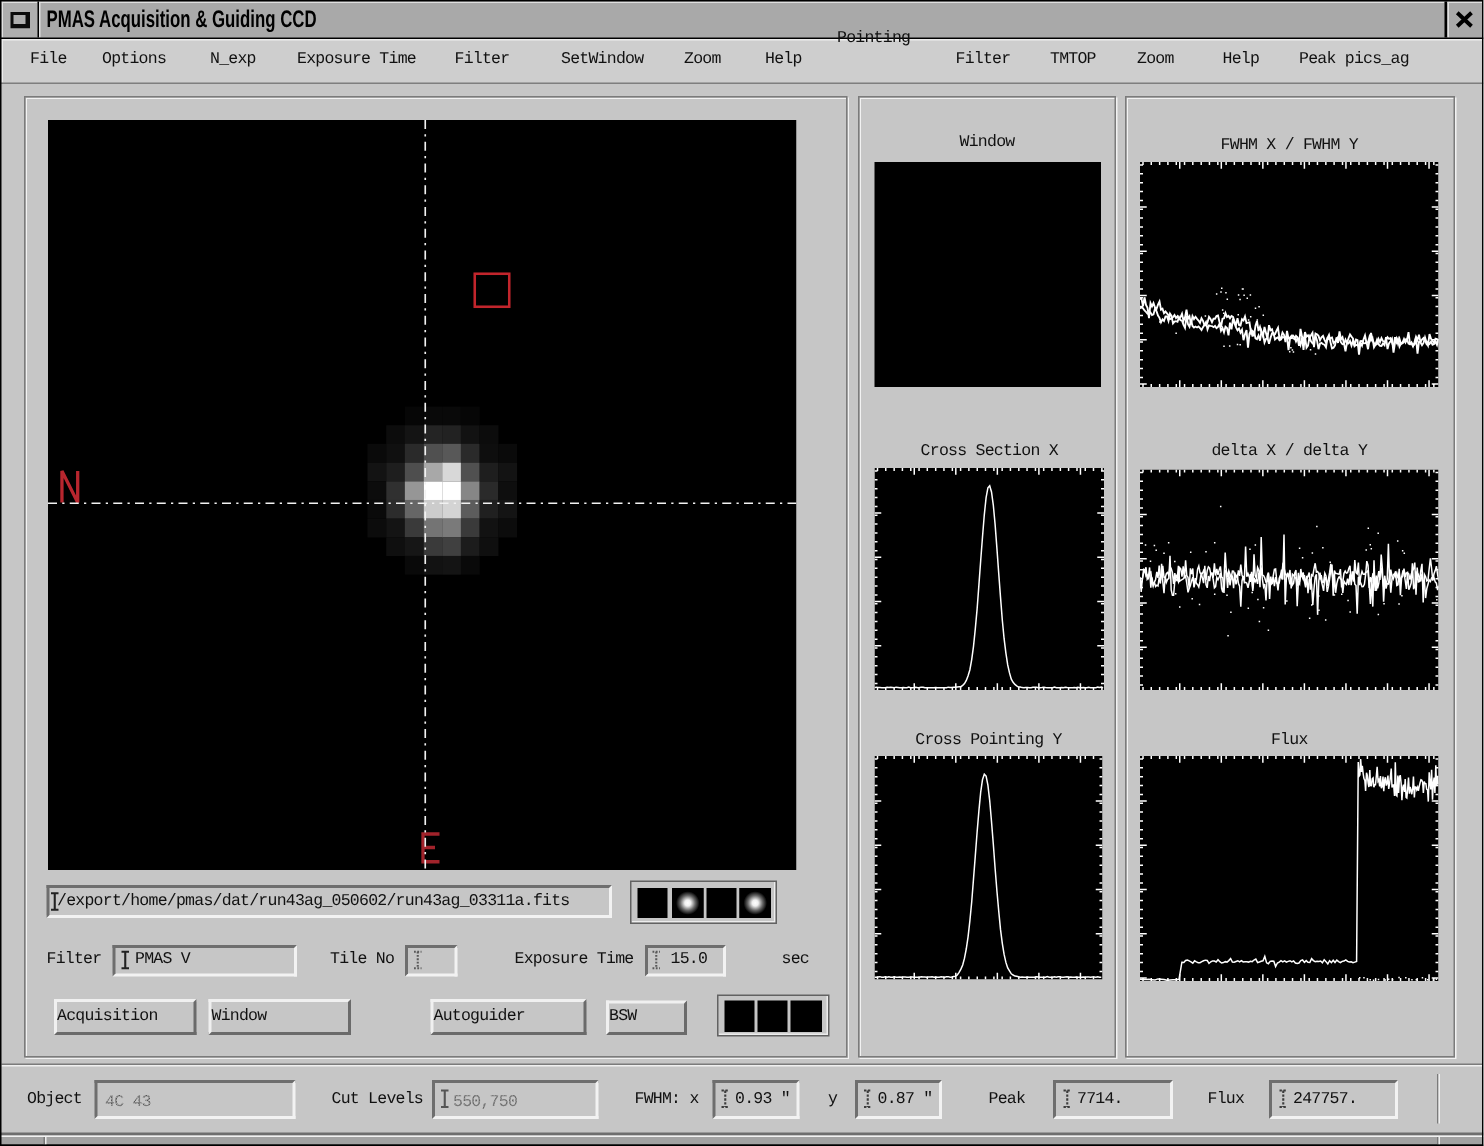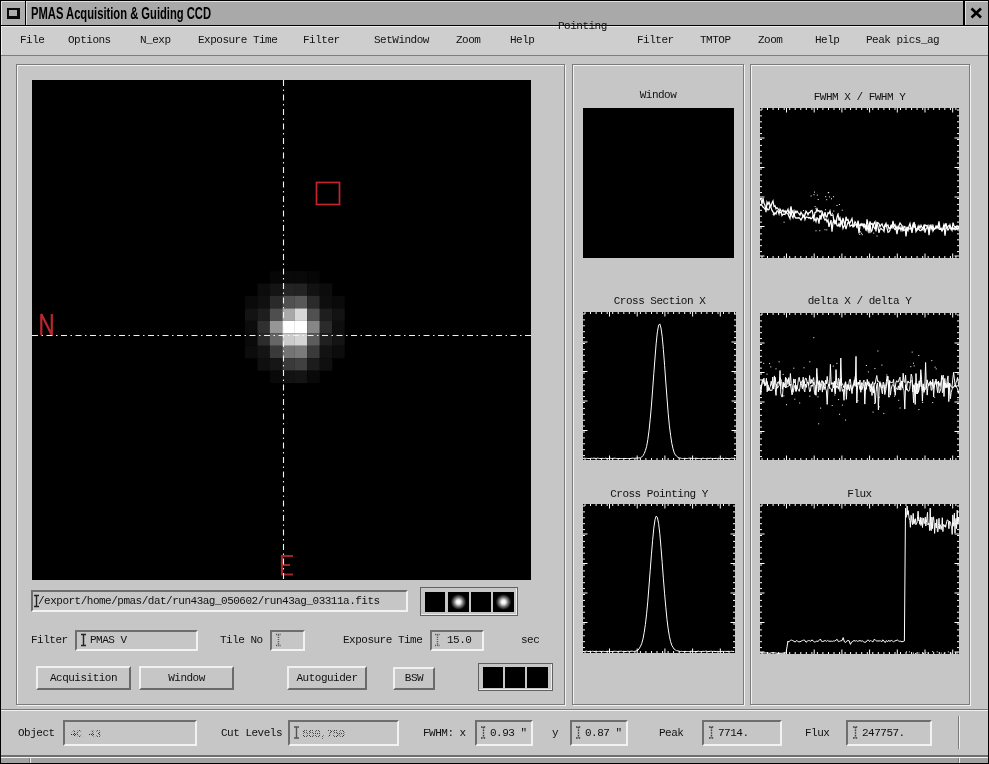--- a/index.html
+++ b/index.html
@@ -1,19 +1,19 @@
 <!DOCTYPE html>
 <html><head><meta charset="utf-8"><style>
 *{margin:0;padding:0;box-sizing:border-box}
 html,body{width:989px;height:764px;overflow:hidden;background:#c6c6c6}
 body{position:relative;font-family:"Liberation Mono",monospace;font-size:11px;letter-spacing:-0.5px;color:#111}
 .abs{position:absolute}
 .panel{position:absolute;border:1px solid #7b7b7b;box-shadow:1px 1px 0 #f2f2f2,inset 1px 1px 0 #f2f2f2}
 .sunken{position:absolute;border:2px solid;border-color:#6e6e6e #f2f2f2 #f2f2f2 #6e6e6e;background:#c6c6c6}
-.btn{position:absolute;border:2px solid;border-color:#f0f0f0 #6a6a6a #6a6a6a #f0f0f0;background:#c6c6c6;text-align:center}
+.btn{position:absolute;border:2px solid;border-color:#f0f0f0 #6a6a6a #6a6a6a #f0f0f0;background:#c6c6c6;}
 .lbl{position:absolute;white-space:pre}
 .ctr{text-align:center}
 </style></head><body>
 
 <div class="abs" style="left:0;top:0;width:989px;height:764px;border:1px solid #000;z-index:50;pointer-events:none"></div>
 <div class="abs" style="left:0;top:755px;width:989px;height:2px;background:#6e6e6e"></div>
 <div class="abs" style="left:0;top:756.5px;width:989px;height:1px;background:#f2f2f2"></div>
 <div class="abs" style="left:0;top:757.5px;width:989px;height:5px;background:#a2a2a2"></div>
 <div class="abs" style="left:0;top:762.5px;width:989px;height:1.5px;background:#000"></div>
 <div class="abs" style="left:28.5px;top:757.5px;width:1px;height:5px;background:#777"></div>
@@ -146,22 +146,22 @@
   </svg>
 <div class="lbl" style="left:343px;top:634px">Exposure Time</div>
 <div class="sunken" style="left:429.5px;top:629.5px;width:54px;height:21px"></div>
 <svg class="abs" style="left:434px;top:633px" width="8" height="14">
     <path d="M1 1.5h5M3.5 1.5v11M1 12.5h5" stroke="#595959" stroke-width="1.4" fill="none" stroke-dasharray="1.2 1"></path>
   </svg>
 <div class="lbl" style="left:447px;top:634px">15.0</div>
 <div class="lbl" style="left:521px;top:634px">sec</div>
 <div class="btn" style="left:36px;top:666px;width:95px;height:24px;line-height:20px">Acquisition</div>
 <div class="btn" style="left:139px;top:666px;width:95px;height:24px;line-height:20px">Window</div>
-<div class="btn" style="left:287px;top:666px;width:80px;height:24px;line-height:20px">Autoguider</div>
-<div class="btn" style="left:393px;top:666.5px;width:42px;height:23.5px;line-height:19px">BSW</div>
+<div class="btn" style="left:287px;top:666px;width:104px;height:24px;line-height:20px">Autoguider</div>
+<div class="btn" style="left:404px;top:666.5px;width:54px;height:23.5px;line-height:19px">BSW</div>
 <div class="abs" style="left:478px;top:663px;width:75px;height:28px;border:1px solid #626262;box-shadow:inset -1px -1px 0 #ededed"></div>
 <div class="abs" style="left:482.5px;top:667px;width:20.5px;height:20.5px;background:#000"></div>
 <div class="abs" style="left:504.8px;top:667px;width:20.5px;height:20.5px;background:#000"></div>
 <div class="abs" style="left:527.1px;top:667px;width:20.5px;height:20.5px;background:#000"></div>
 <div class="lbl ctr" style="left:583px;top:89px;width:150px">Window</div>
 <div class="abs" style="left:583px;top:108px;width:151px;height:150px;background:#000"></div>
 <div class="lbl ctr" style="left:583px;top:295px;width:153px">Cross Section X</div>
 <svg style="position:absolute;left:583px;top:312px" width="153" height="148" viewBox="0 0 153 148">
     <rect width="153" height="148" fill="#000"></rect>
     <path d="M2.0 0v2M2.0 148v-2M7.5 0v2M7.5 148v-2M13.1 0v2M13.1 148v-2M18.6 0v2M18.6 148v-2M24.2 0v2M24.2 148v-2M29.7 0v2M29.7 148v-2M35.2 0v2M35.2 148v-2M40.8 0v2M40.8 148v-2M46.3 0v2M46.3 148v-2M51.9 0v2M51.9 148v-2M57.4 0v2M57.4 148v-2M62.9 0v2M62.9 148v-2M68.5 0v2M68.5 148v-2M74.0 0v2M74.0 148v-2M79.6 0v2M79.6 148v-2M85.1 0v2M85.1 148v-2M90.6 0v2M90.6 148v-2M96.2 0v2M96.2 148v-2M101.7 0v2M101.7 148v-2M107.3 0v2M107.3 148v-2M112.8 0v2M112.8 148v-2M118.3 0v2M118.3 148v-2M123.9 0v2M123.9 148v-2M129.4 0v2M129.4 148v-2M135.0 0v2M135.0 148v-2M140.5 0v2M140.5 148v-2M146.0 0v2M146.0 148v-2M151.6 0v2M151.6 148v-2M26.5 0v4.5M26.5 148v-4.5M54.2 0v4.5M54.2 148v-4.5M81.9 0v4.5M81.9 148v-4.5M109.6 0v4.5M109.6 148v-4.5M137.3 0v4.5M137.3 148v-4.5M0 2.0h2M153 2.0h-2M0 7.9h2M153 7.9h-2M0 13.8h2M153 13.8h-2M0 19.7h2M153 19.7h-2M0 25.6h2M153 25.6h-2M0 31.5h2M153 31.5h-2M0 37.4h2M153 37.4h-2M0 43.3h2M153 43.3h-2M0 49.2h2M153 49.2h-2M0 55.1h2M153 55.1h-2M0 61.0h2M153 61.0h-2M0 66.9h2M153 66.9h-2M0 72.8h2M153 72.8h-2M0 78.7h2M153 78.7h-2M0 84.6h2M153 84.6h-2M0 90.5h2M153 90.5h-2M0 96.4h2M153 96.4h-2M0 102.3h2M153 102.3h-2M0 108.2h2M153 108.2h-2M0 114.1h2M153 114.1h-2M0 120.0h2M153 120.0h-2M0 125.9h2M153 125.9h-2M0 131.8h2M153 131.8h-2M0 137.7h2M153 137.7h-2M0 143.6h2M153 143.6h-2M0 30.0h4.5M153 30.0h-4.5M0 59.5h4.5M153 59.5h-4.5M0 89.0h4.5M153 89.0h-4.5M0 118.5h4.5M153 118.5h-4.5" stroke="#fff" stroke-width="1" fill="none"></path>

